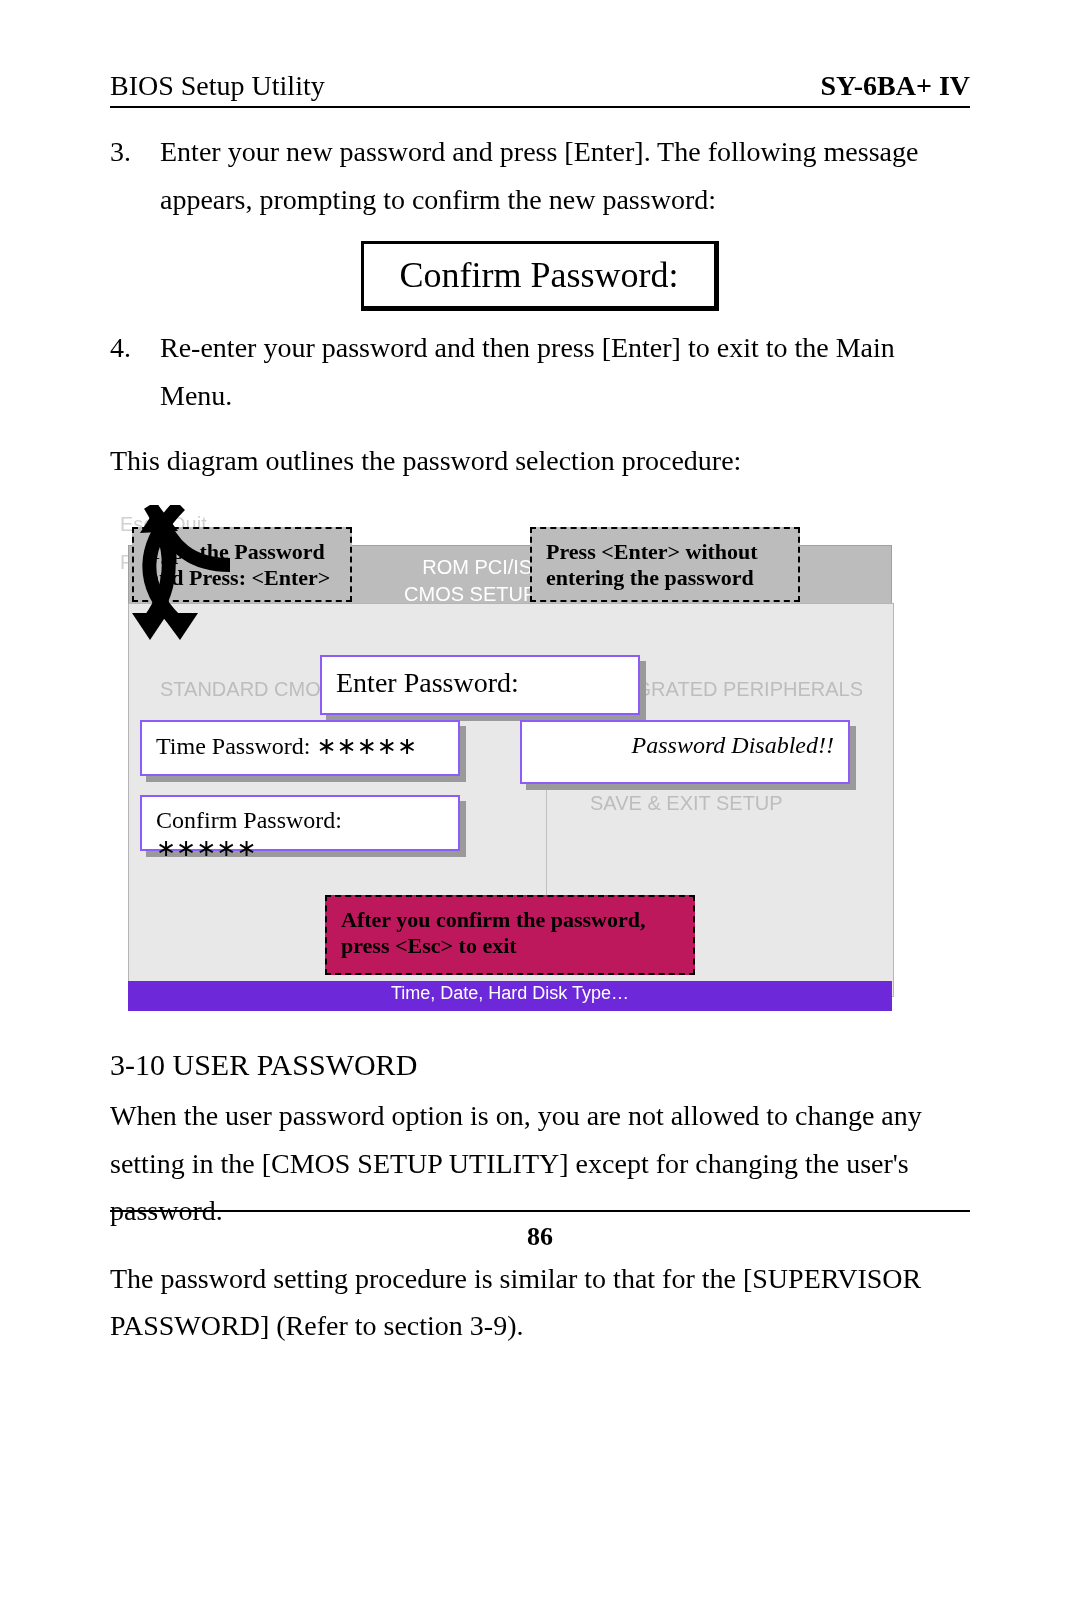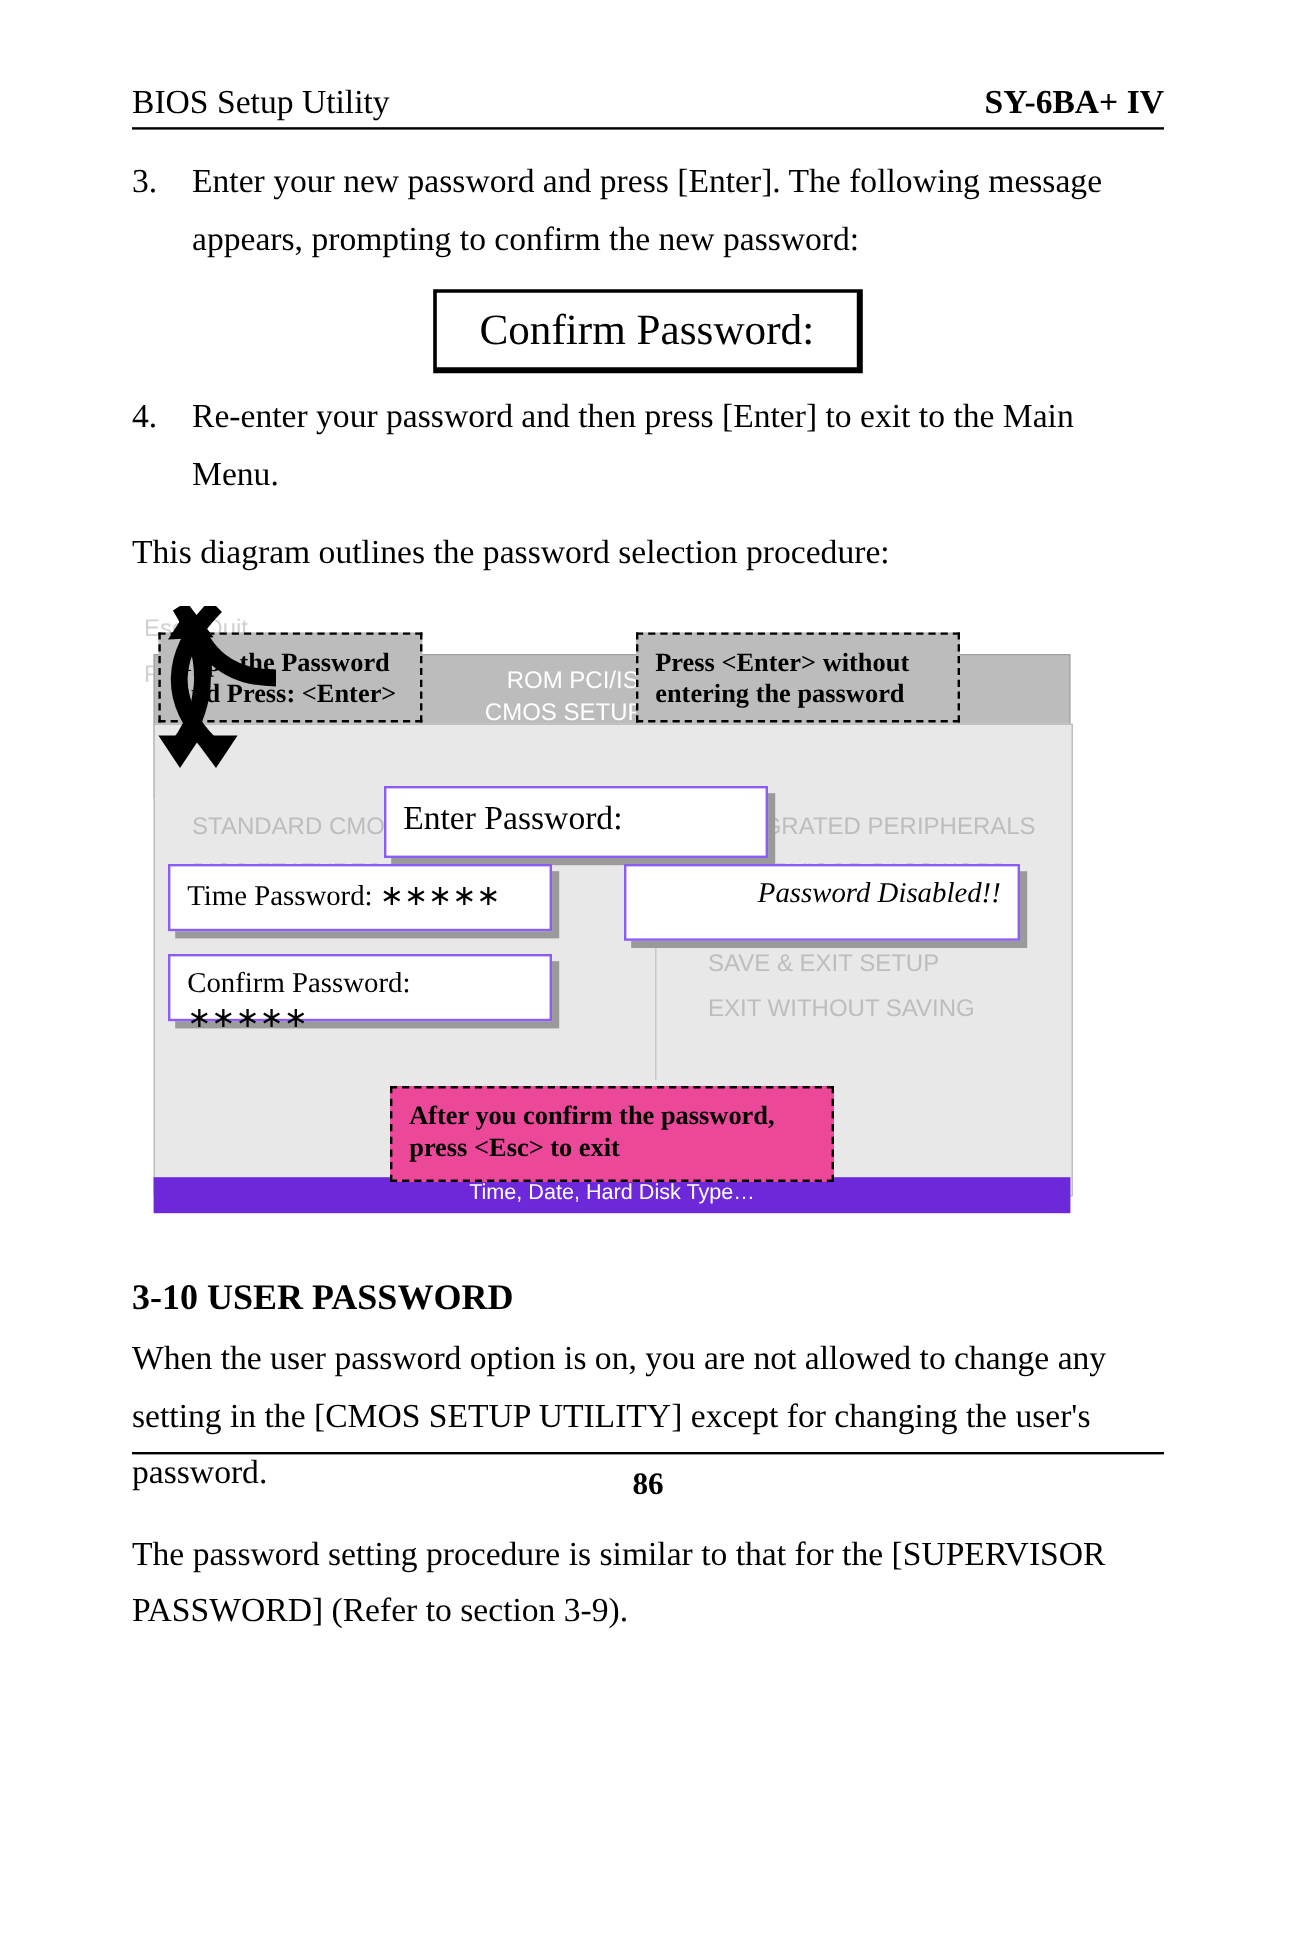--- a/index.html
+++ b/index.html
@@ -6,21 +6,21 @@
   body{width:1080px;height:1618px;position:relative;font-family:'Times New Roman',Times,serif;color:#000;}
   .page{position:absolute;left:110px;top:70px;width:860px;}
   .hdr{display:flex;justify-content:space-between;font-size:28px;border-bottom:2px solid #000;padding-bottom:4px;margin-bottom:20px;}
   .hdr-left{}
   .hdr-right{font-weight:bold;}
   .step{display:flex;font-size:28px;line-height:1.7;margin-bottom:18px;}
   .step-num{width:50px;flex-shrink:0;}
   .step-txt{flex:1;}
   .confirm-box{margin:14px auto 13px auto;width:350px;border:3px solid #000;border-right-width:5px;border-bottom-width:5px;font-size:36px;text-align:center;padding:10px 0;}
   .para{font-size:28px;line-height:1.7;margin-bottom:20px;}
-  .sec-title{font-size:30px;font-weight:bold;margin-top:60px;margin-bottom:10px;}
+  .sec-title{font-size:30px;font-weight:normal;margin-top:43px;margin-bottom:10px;}
   .footer{position:absolute;left:110px;top:1210px;width:860px;border-top:2px solid #000;text-align:center;font-size:26px;font-weight:bold;padding-top:10px;}
 
   
   .diag{position:relative;width:780px;height:500px;margin:10px 0 30px 10px;}
   
   .bios-bg{position:absolute;left:8px;top:98px;width:764px;height:392px;background:#e8e8e8;border:1px solid #b5b5b5;}
   .bios-hdr{position:absolute;left:8px;top:40px;width:764px;height:120px;background:#bcbcbc;border:1px solid #a0a0a0;text-align:center;color:#fff;font-family:Arial,Helvetica,sans-serif;font-size:20px;padding-top:6px;box-sizing:border-box;}
   .bios-hdr div{margin:4px 0;}
   .bios-foot{position:absolute;left:8px;top:476px;width:764px;height:30px;background:#6d28d9;color:#fff;text-align:center;font-family:Arial,Helvetica,sans-serif;font-size:18px;padding-top:2px;box-sizing:border-box;}
   .menu-col{position:absolute;color:#bdbdbd;font-family:Arial,Helvetica,sans-serif;font-size:20px;line-height:1.9;}
@@ -33,21 +33,21 @@
   .dlg{position:absolute;background:#fff;border:2px solid #8b5cf6;box-shadow:6px 6px 0 #9a9a9a;font-family:'Times New Roman',serif;font-size:24px;padding:10px 14px;box-sizing:border-box;}
   .dlg-main{left:200px;top:150px;width:320px;height:60px;font-size:28px;}
   .dlg-enter{left:20px;top:215px;width:320px;height:56px;}
   .dlg-confirm{left:20px;top:290px;width:320px;height:56px;}
   .dlg-disabled{left:400px;top:215px;width:330px;height:64px;text-align:right;font-style:italic;}
 
   
   .callout{position:absolute;border:2px dashed #000;font-family:'Times New Roman',serif;font-weight:bold;font-size:22px;padding:10px 14px;box-sizing:border-box;background:#bcbcbc;}
   .co1{left:12px;top:22px;width:220px;height:75px;}
   .co2{left:410px;top:22px;width:270px;height:75px;}
-  .co3{left:205px;top:400px;width:370px;height:80px;background:#ec4899;}
+  .co3{left:205px;top:390px;width:370px;height:80px;background:#be185d;}
   
   .aw1{left:160px;top:100px;width:50px;height:130px;}
   .aw1 svg,.aw2 svg,.aw3 svg{position:absolute;left:0;top:0;}
   .aw2{left:480px;top:100px;width:90px;height:130px;}
   .aw3{left:235px;top:330px;width:110px;height:70px;}
 </style>
 </head>
 <body>
 
 <div class="page">
@@ -81,21 +81,20 @@
 
     <div class="menu-col menu-left">
       <div>STANDARD CMOS SETUP</div>
       <div>BIOS FEATURES SETUP</div>
     </div>
     <div class="menu-col menu-right">
       <div>INTEGRATED PERIPHERALS</div>
       <div>SUPERVISOR PASSWORD</div>
       <div>USER PASSWORD</div>
       <div>SAVE &amp; EXIT SETUP</div>
-      <div>EXIT WITHOUT SAVING</div>
     </div>
     <div class="help-left">
       <div>Esc  : Quit</div>
       <div>F10  : Save &amp; Exit Setup</div>
     </div>
     <div class="bios-foot">Time, Date, Hard Disk Type…</div>
 
     <div class="dlg dlg-main">Enter Password:</div>
     <div class="dlg dlg-enter">Time Password: ∗∗∗∗∗</div>
     <div class="dlg dlg-confirm">Confirm Password: ∗∗∗∗∗</div>

